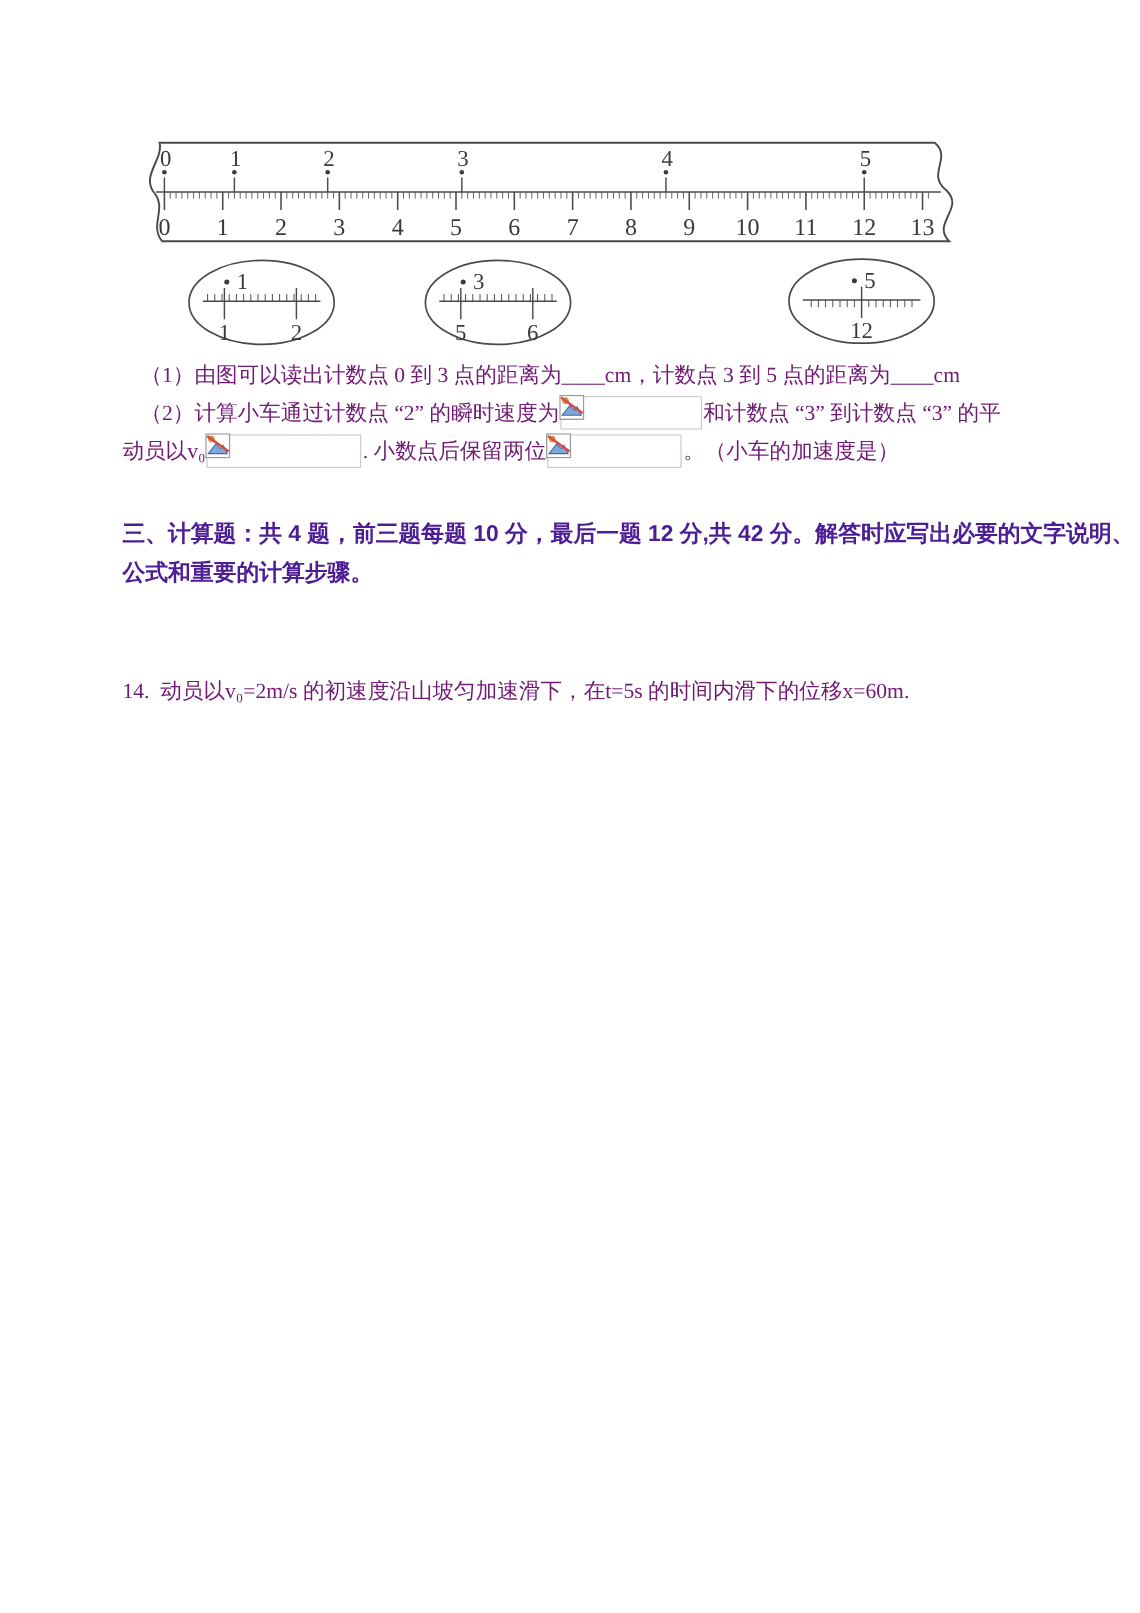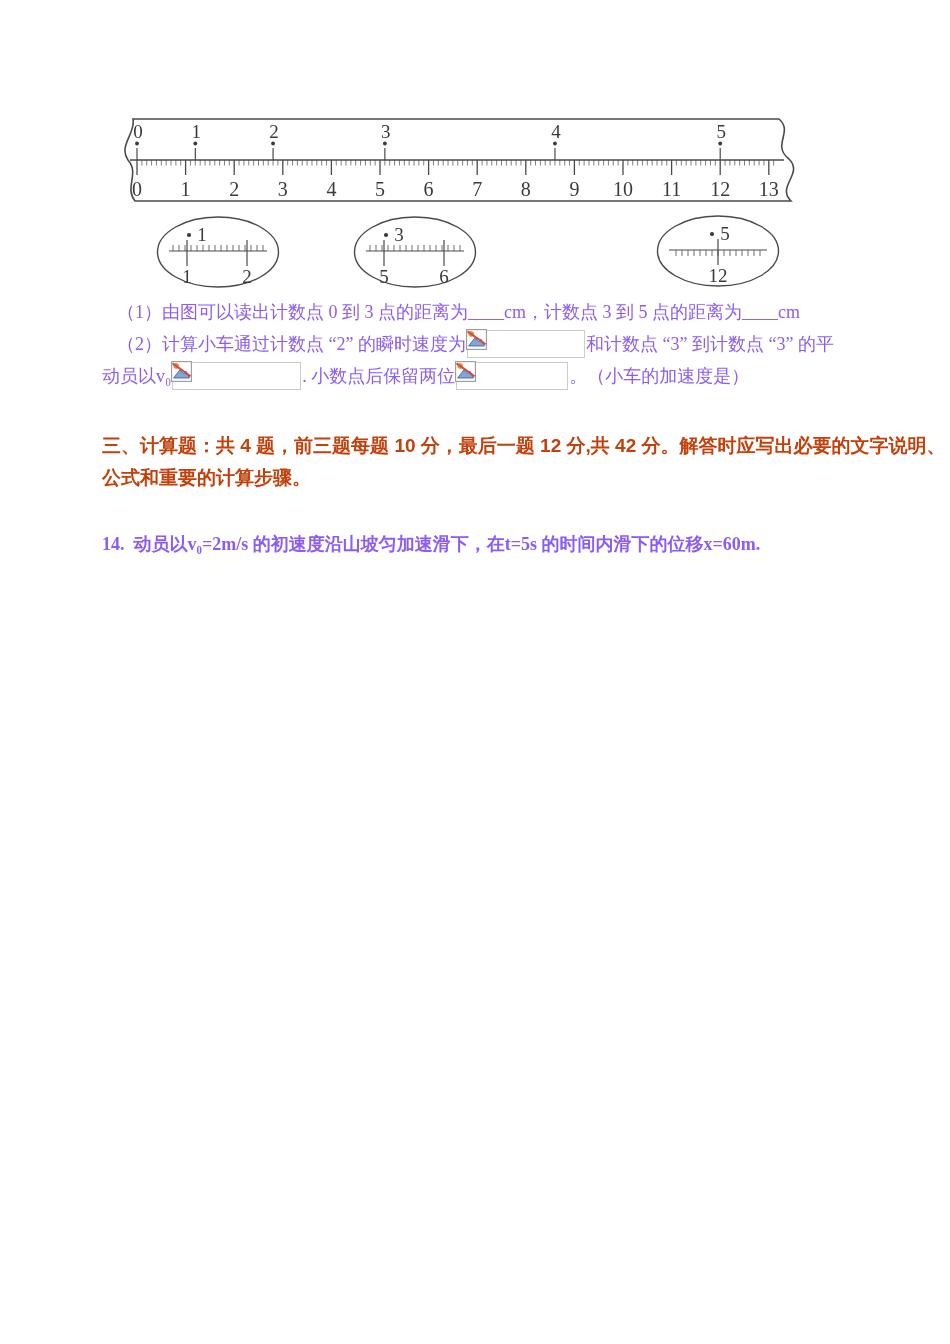--- a/index.html
+++ b/index.html
@@ -10,30 +10,30 @@
     overflow:hidden;
     font-family:"Liberation Serif","DejaVu Serif",serif;
     color:#1f1f1f;
   }
   .fig{position:absolute;}
   .tline{
     position:absolute;
     font-size:18px;
     line-height:24px;
     white-space:nowrap;
-    color:#8b5cf6;
+    color:#701a75;
     font-family:"Liberation Serif","DejaVu Serif",serif;
   }
   .heading{
     position:absolute;
     font-family:"Liberation Sans","DejaVu Sans",sans-serif;
     font-weight:bold;
     font-size:19px;
     line-height:32px;
-    color:#c2410c;
+    color:#4c1d95;
     white-space:nowrap;
   }
   .ph{
     display:inline-block;
     position:relative;
     height:26px;
     border:1px solid #cccccc;
     background:#ffffff;
     vertical-align:-8px;
     margin:0 1px;
@@ -318,15 +318,15 @@
         </svg></span><span>. 小数点后保留两位</span><span class="ph" style="width:110px"><svg class="ph-icon" viewBox="0 0 21 21">
           <use href="#icon-broken-image"></use>
         </svg></span><span>。（小车的加速度是）</span>
   </div>
 
   <div class="heading" style="left:102px;top:430px;">
     <div>三、计算题：共 4 题，前三题每题 10 分，最后一题 12 分,共 42 分。解答时应写出必要的文字说明、</div>
     <div>公式和重要的计算步骤。</div>
   </div>
 
-  <div class="tline" style="left:102px;top:532px;font-weight:bold;">14.&nbsp; 动员以v₀=2m/s 的初速度沿山坡匀加速滑下，在t=5s 的时间内滑下的位移x=60m.</div>
+  <div class="tline" style="left:102px;top:564px;">14.&nbsp; 动员以v₀=2m/s 的初速度沿山坡匀加速滑下，在t=5s 的时间内滑下的位移x=60m.</div>
 
 </div>
 
 </body></html>

